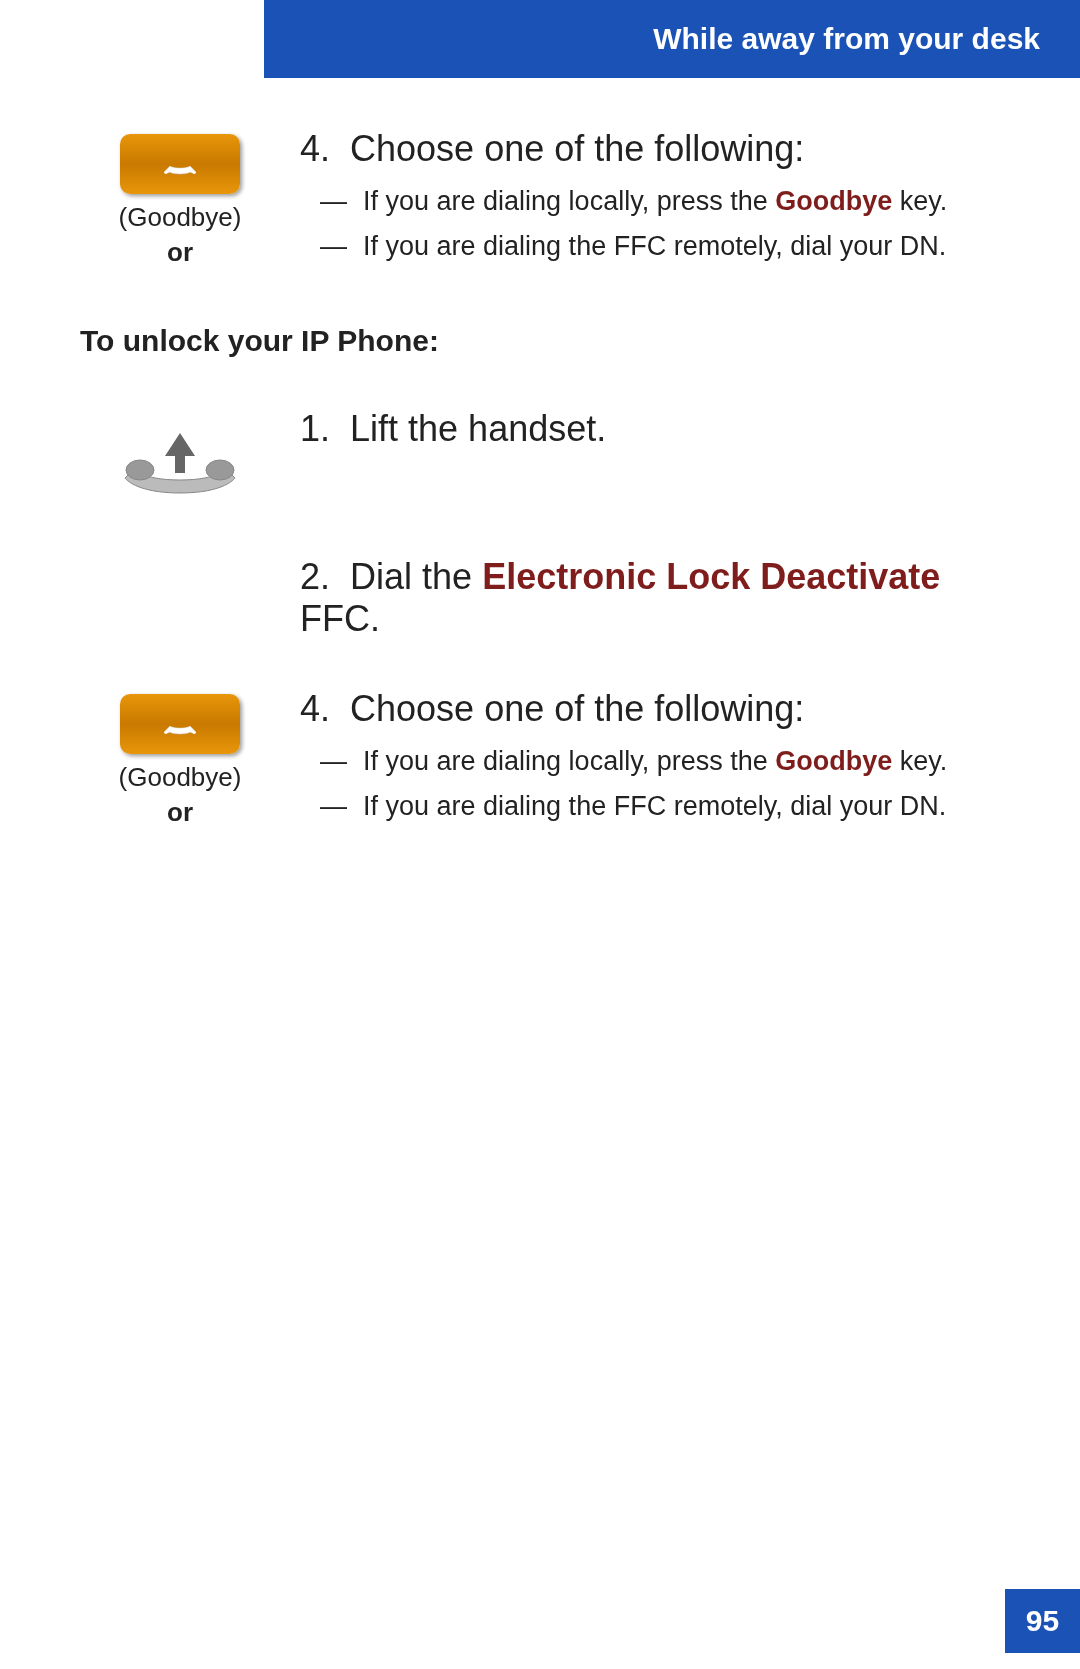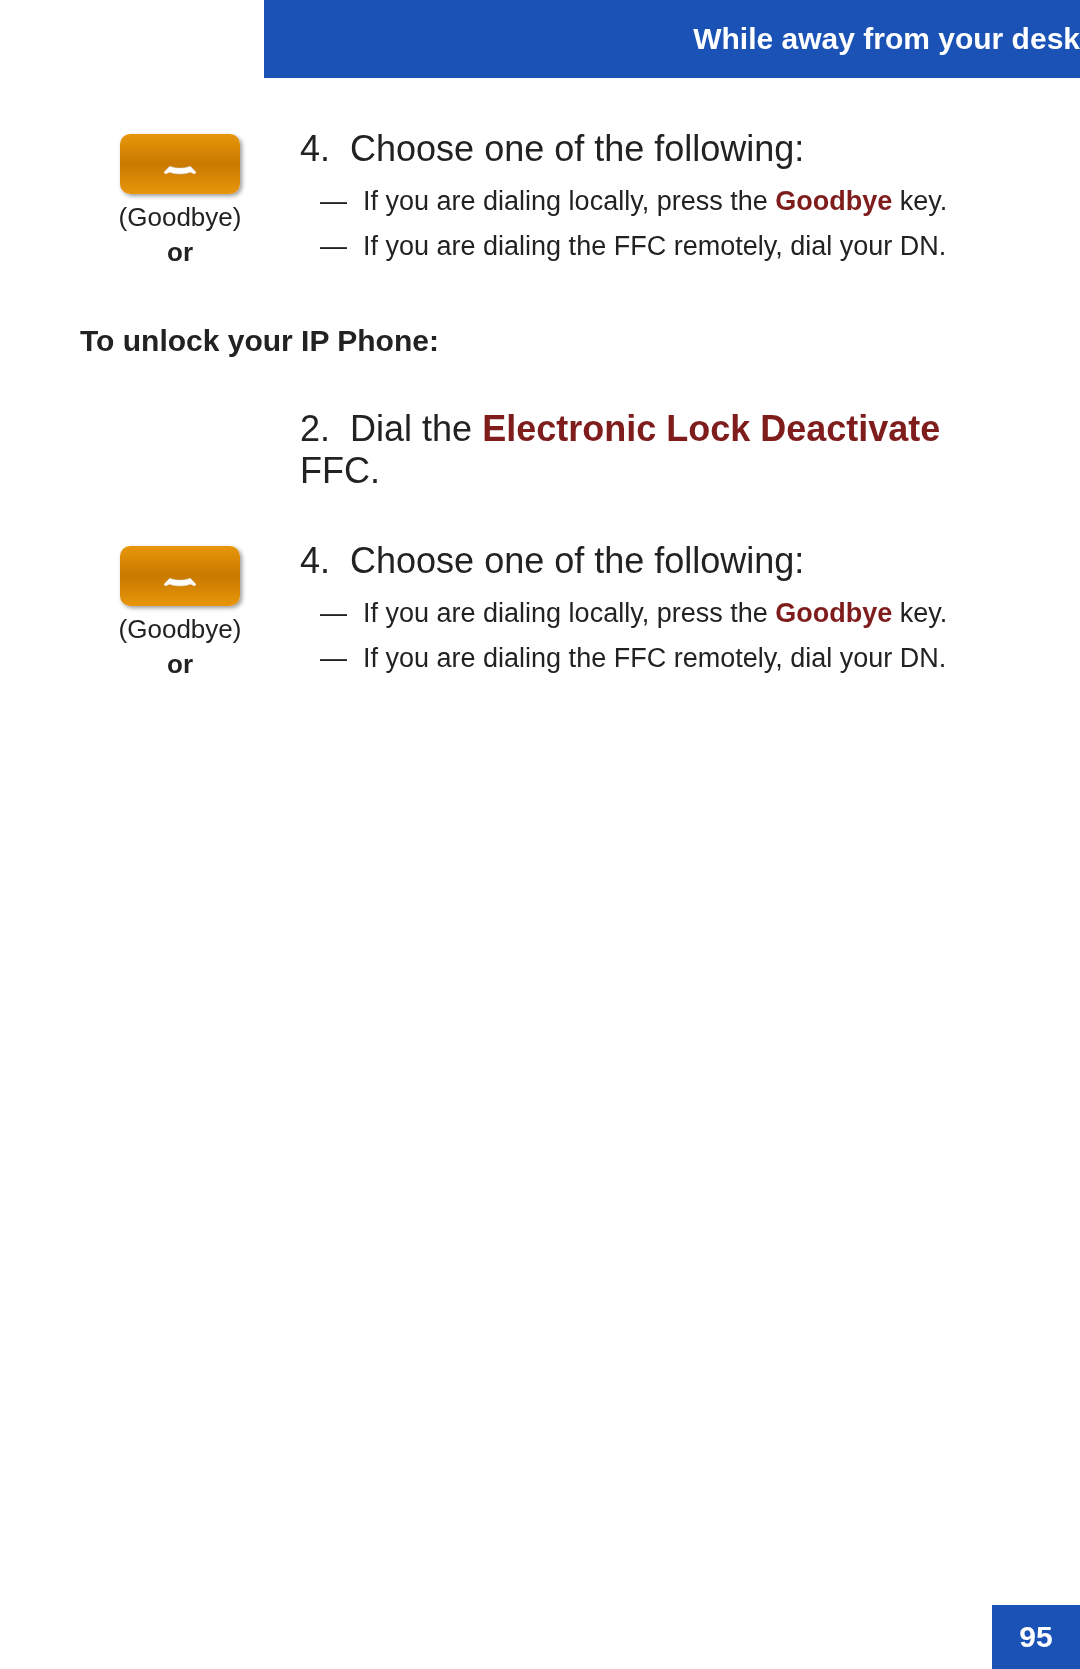--- a/index.html
+++ b/index.html
@@ -19,20 +19,21 @@
     .header-bar {
       position: absolute;
       top: 0;
       right: 0;
       width: 816px;
       height: 78px;
       background: #1a52b5;
       display: flex;
       align-items: center;
       justify-content: flex-end;
+      padding-right: 40px;
     }
 
     .header-title {
       color: #ffffff;
       font-size: 30px;
       font-weight: bold;
     }
 
     
     .content {
@@ -151,23 +152,23 @@
     
     .simple-step {
       margin-left: 200px;
       margin-bottom: 48px;
       padding-left: 20px;
     }
 
     
     .footer-page {
       position: absolute;
-      bottom: 0;
+      bottom: 16px;
       right: 0;
-      width: 88px;
+      width: 75px;
       height: 64px;
       background: #1a52b5;
       display: flex;
       align-items: center;
       justify-content: center;
       color: #ffffff;
       font-size: 30px;
       font-weight: bold;
     }
   </style>
@@ -208,20 +209,38 @@
         <li>
           <span class="bullet-dash">—</span>
           <span>If you are dialing the FFC remotely, dial your DN.</span>
         </li>
       </ul>
     </div>
   </div>
 
   <div class="unlock-heading">To unlock your IP Phone:</div>
 
+  <div class="step-block">
+    <div class="handset-area">
+      <svg class="handset-svg" viewBox="0 0 150 90">
+
+        <path d="M20 60 C20 60 30 75 75 75 C120 75 130 60 130 60 L120 50 C120 50 115 62 75 62 C35 62 30 50 30 50 Z" fill="#bbbbbb" stroke="#888" stroke-width="1"></path>
+        <ellipse cx="35" cy="52" rx="14" ry="10" fill="#999" stroke="#888" stroke-width="1"></ellipse>
+        <ellipse cx="115" cy="52" rx="14" ry="10" fill="#999" stroke="#888" stroke-width="1"></ellipse>
+
+        <polygon points="75,15 60,38 70,38 70,55 80,55 80,38 90,38" fill="#666666"></polygon>
+      </svg>
+    </div>
+    <div class="step-text-area">
+      <div class="step-header">
+        <span>1.</span>&nbsp;
+        <span>Lift the handset.</span>
+      </div>
+    </div>
+  </div>
 
   <div class="simple-step">
     <div class="step-header">
       <span>2.</span>&nbsp;
       <span>Dial the </span><span class="blue-link">Electronic Lock Deactivate</span><span> FFC.</span>
     </div>
   </div>
 
 
   <div class="step-block">

